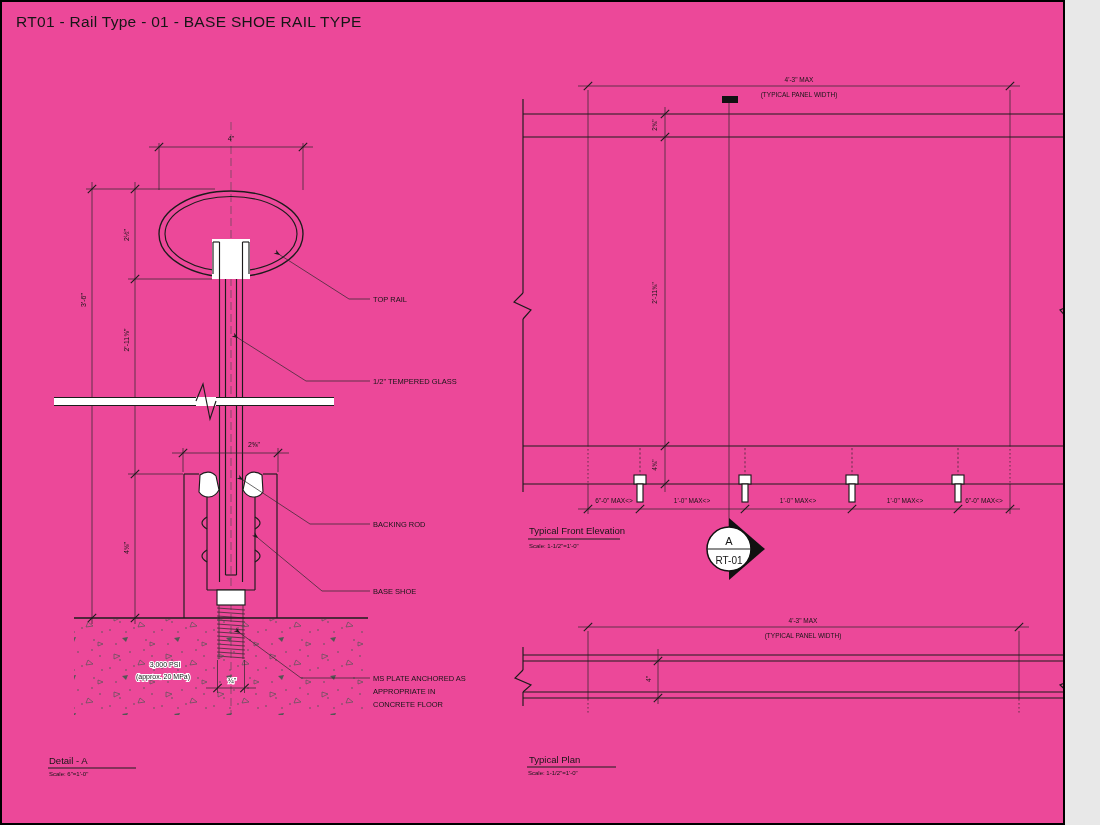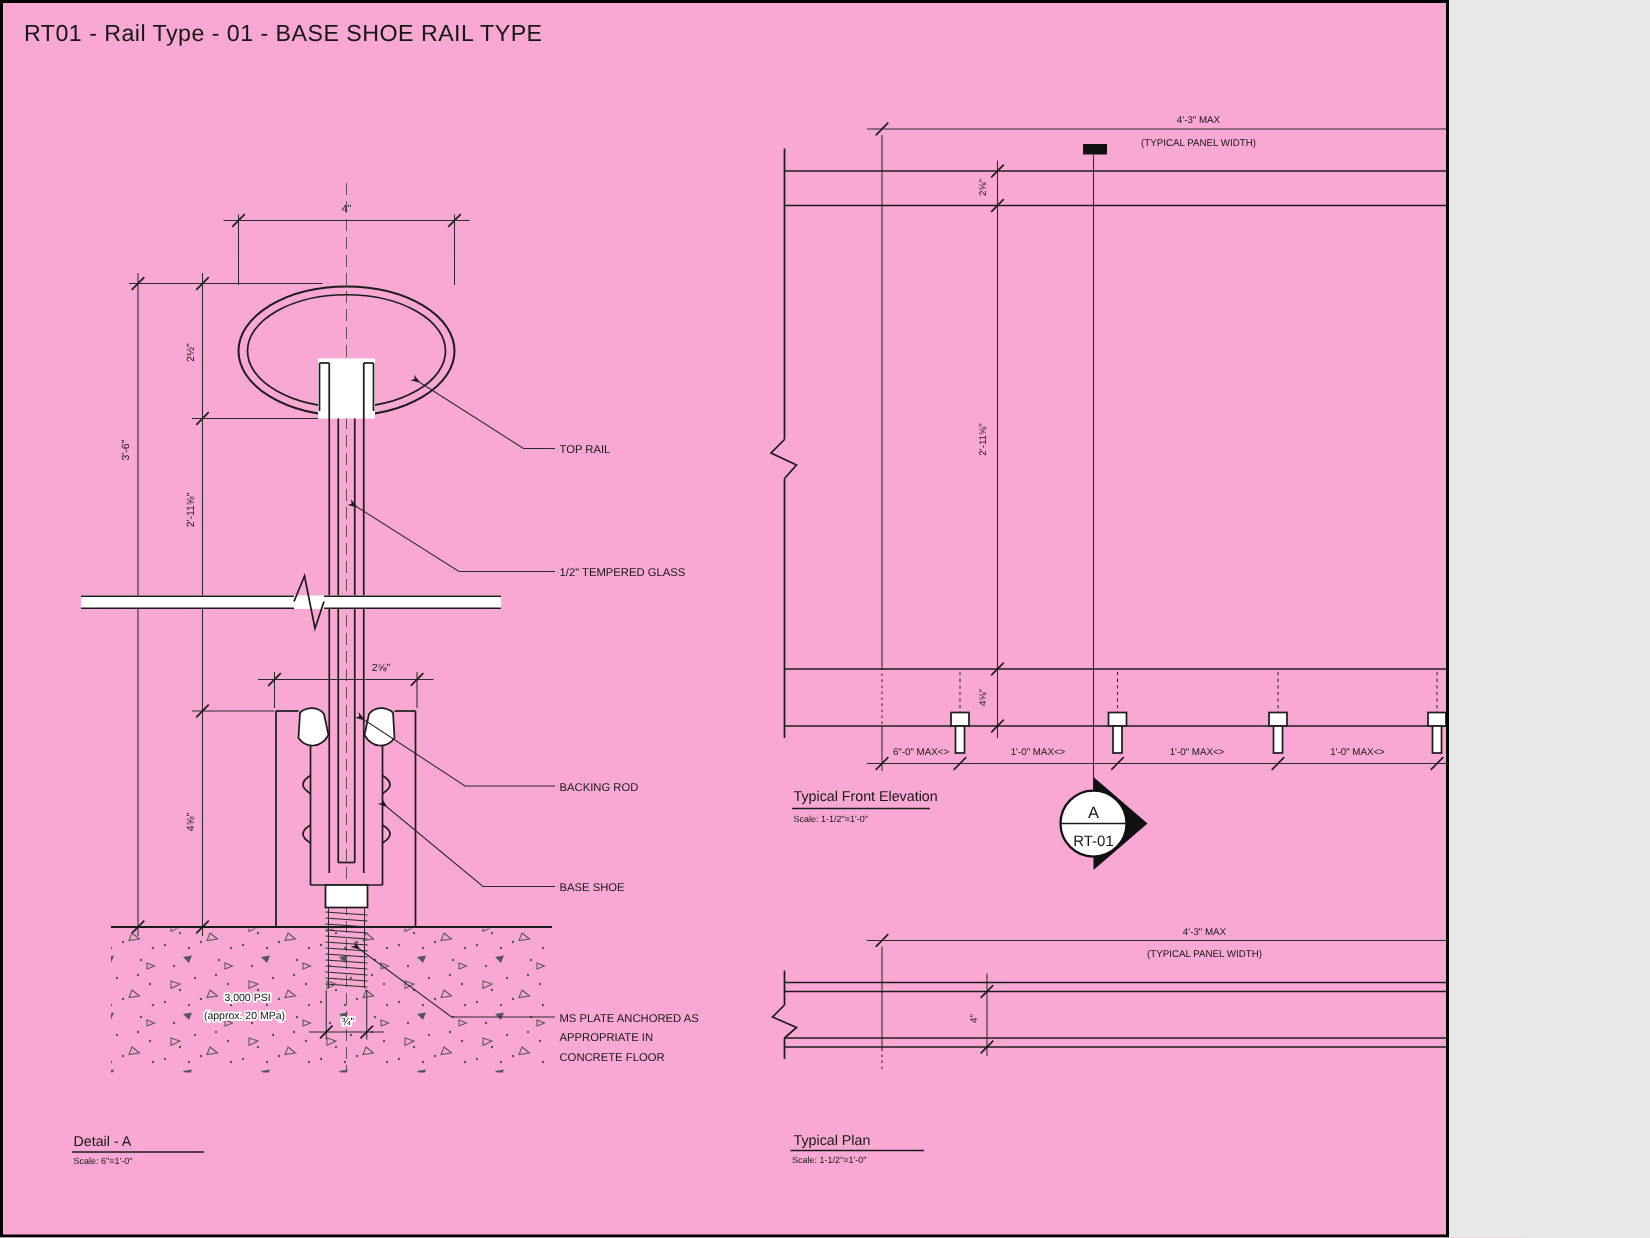--- a/index.html
+++ b/index.html
@@ -1,16 +1,16 @@
 <!DOCTYPE html>
 <html><head>
 <meta charset="utf-8">
 <style>
   html,body{margin:0;padding:0;background:#e8e8e8;}
-  #sheet{position:relative;width:966px;height:825px;background:#f9a8d4;
+  #sheet{position:relative;width:1065px;height:825px;background:#ec4899;
          border:2px solid #000;box-sizing:border-box;overflow:hidden;
          font-family:"Liberation Sans", sans-serif;}
   svg{position:absolute;left:0;top:0;}
   svg text{fill:#161616;font-family:"Liberation Sans", sans-serif;}
   .s1{stroke:#1c1c1c;stroke-width:1.15;fill:none;}
   .s1b{stroke:#1c1c1c;stroke-width:1.35;fill:none;}
   .s2{stroke:#2a2a2a;stroke-width:0.7;fill:none;}
   .cl{stroke:#4a4a4a;stroke-width:0.6;fill:none;stroke-dasharray:8 4;}
   .dot{stroke-dasharray:1.6 2.4;}
   .bolt-dash{stroke-dasharray:2.2 2.2;}

